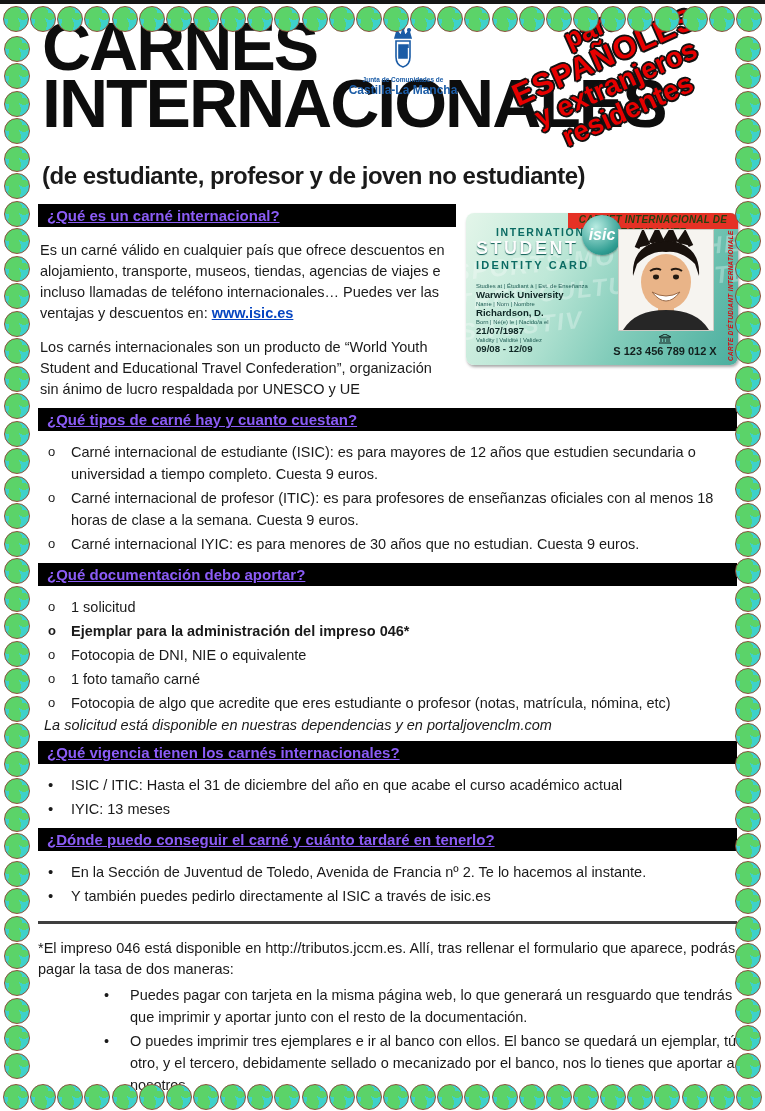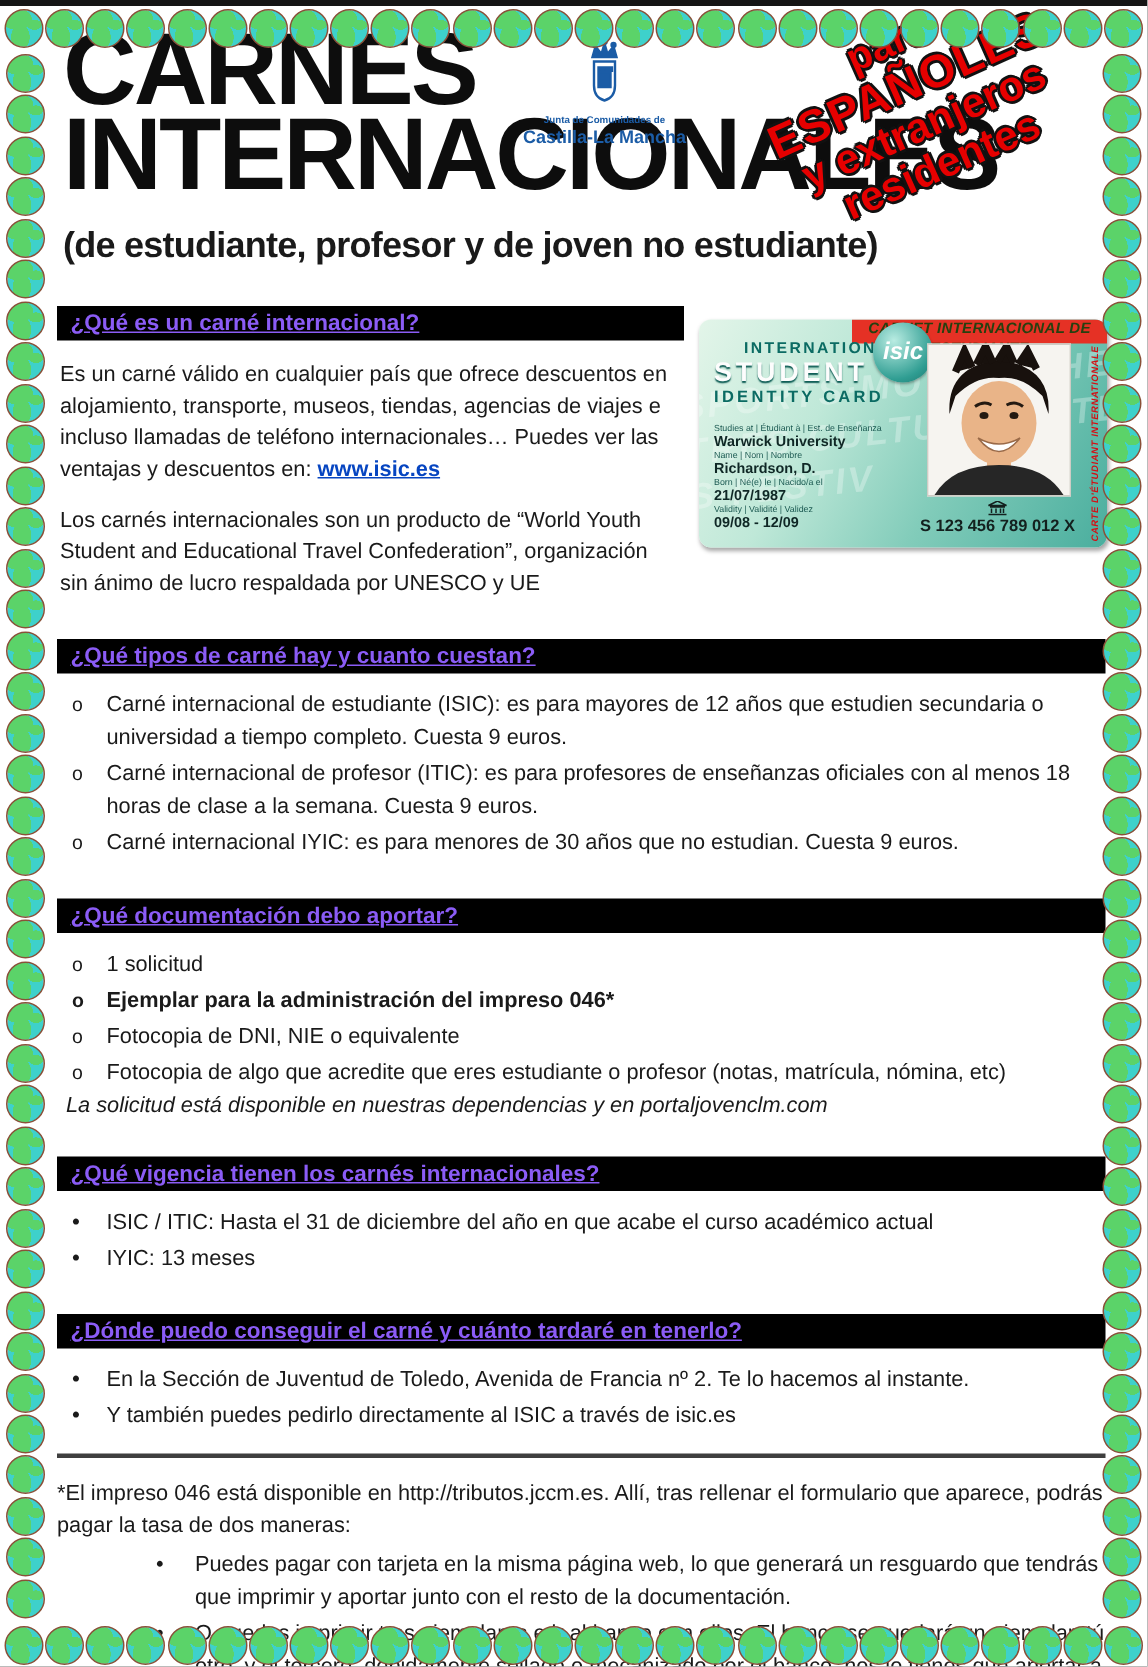--- a/index.html
+++ b/index.html
@@ -21,21 +21,21 @@
       radial-gradient(20% 14% at 79% 40%, #5bd369 98%, transparent),
       radial-gradient(circle at 50% 50%, #3ed1cb 0 99%, #35b8b2);}
 
   
   .content{position:absolute;left:38px;width:699px;top:4px;}
 
   
   .hdr{position:relative;height:198px;}
   .title{position:absolute;left:4px;top:14px;font-size:68px;font-weight:bold;
          letter-spacing:-2px;line-height:57px;color:#0d0d0d;}
-  .subtitle{position:absolute;left:4px;top:146px;font-size:24px;font-weight:bold;letter-spacing:-0.5px;}
+  .subtitle{position:absolute;left:4px;top:158px;font-size:24px;font-weight:bold;letter-spacing:-0.5px;}
   .gov-logo{position:absolute;left:300px;top:22px;width:130px;text-align:center;color:#1b5ca6;}
   .gov-logo .small{font-size:6.5px;font-weight:bold;margin-top:2px;}
   .gov-logo .big{font-size:12px;font-weight:bold;}
   .stamp{position:absolute;right:-18px;top:8px;width:290px;transform:rotate(-24deg);
          text-align:center;color:#e60000;font-weight:bold;line-height:1.02;
          text-shadow:-2px 0 #111,2px 0 #111,0 -2px #111,0 2px #111,-1px -1px #111,1px 1px #111,1px -1px #111,-1px 1px #111;}
   .stamp .s1{font-size:27px;}
   .stamp .s2{font-size:31px;letter-spacing:1px;}
   .stamp .s3{font-size:28px;}
   .stamp .s4{font-size:28px;}
@@ -74,21 +74,21 @@
   .photo{position:absolute;left:152px;top:16px;width:94px;height:100px;background:#f6f4f0;
       border:1px solid #cfccc5;}
   .fields{position:absolute;left:10px;top:70px;}
   .fl{font-size:5.9px;color:#1c5a52;}
   .fv{font-size:9.6px;font-weight:bold;color:#0f2725;margin-bottom:1px;line-height:11px;}
   .serial{position:absolute;left:146px;top:121px;width:106px;text-align:center;
       font-size:11px;font-weight:bold;color:#13201e;}
   .unesco{display:block;margin:0 auto 1px auto;}
 
   
-  .sec{margin-top:26px;}
+  .sec{margin-top:8px;}
   ul{margin:10px 0 0 0;padding:0;}
   li{list-style:none;position:relative;font-size:14.5px;line-height:22px;
      padding-left:33px;margin:2px 0;}
   ul.circle li::before{content:"o";position:absolute;left:10px;top:0;font-size:13px;}
   ul.disc li::before{content:"•";position:absolute;left:10px;top:0;font-size:15px;}
   li.bold{font-weight:bold;}
   .note-italic{font-style:italic;font-size:14.5px;margin:3px 0 0 6px;}
 
   .rule{border:none;border-top:3px solid #3f3f3f;margin:14px 0 0 0;}
 
@@ -332,20 +332,21 @@
         <li>Carné internacional IYIC: es para menores de 30 años que no estudian. Cuesta 9 euros.</li>
       </ul>
     </div>
 
     <div class="sec">
       <div class="bar">¿Qué documentación debo aportar?</div>
       <ul class="circle">
         <li>1 solicitud</li>
         <li class="bold">Ejemplar para la administración del impreso 046*</li>
         <li>Fotocopia de DNI, NIE o equivalente</li>
+        <li>1 foto tamaño carné</li>
         <li>Fotocopia de algo que acredite que eres estudiante o profesor (notas, matrícula, nómina, etc)</li>
       </ul>
       <div class="note-italic">La solicitud está disponible en nuestras dependencias y en portaljovenclm.com</div>
     </div>
 
     <div class="sec">
       <div class="bar">¿Qué vigencia tienen los carnés internacionales?</div>
       <ul class="disc">
         <li>ISIC / ITIC: Hasta el 31 de diciembre del año en que acabe el curso académico actual</li>
         <li>IYIC: 13 meses</li>

